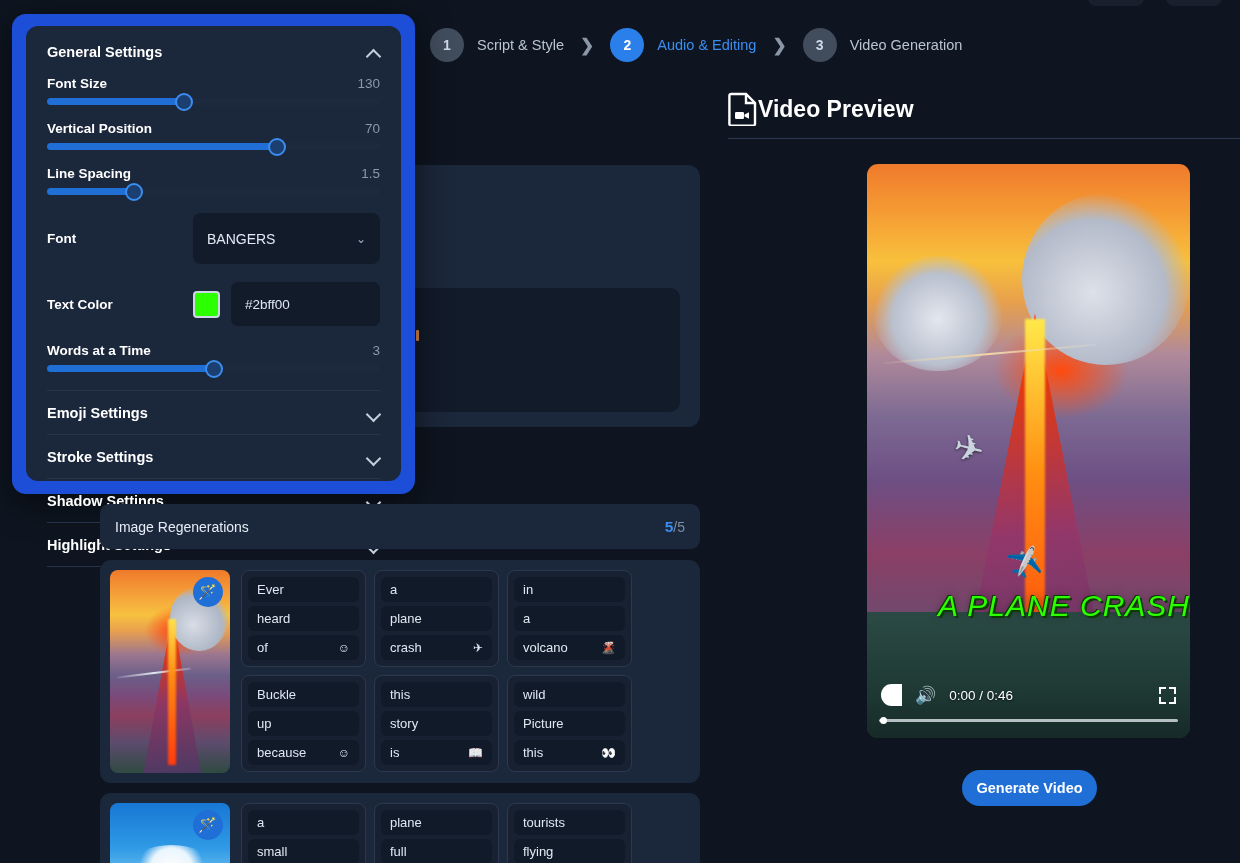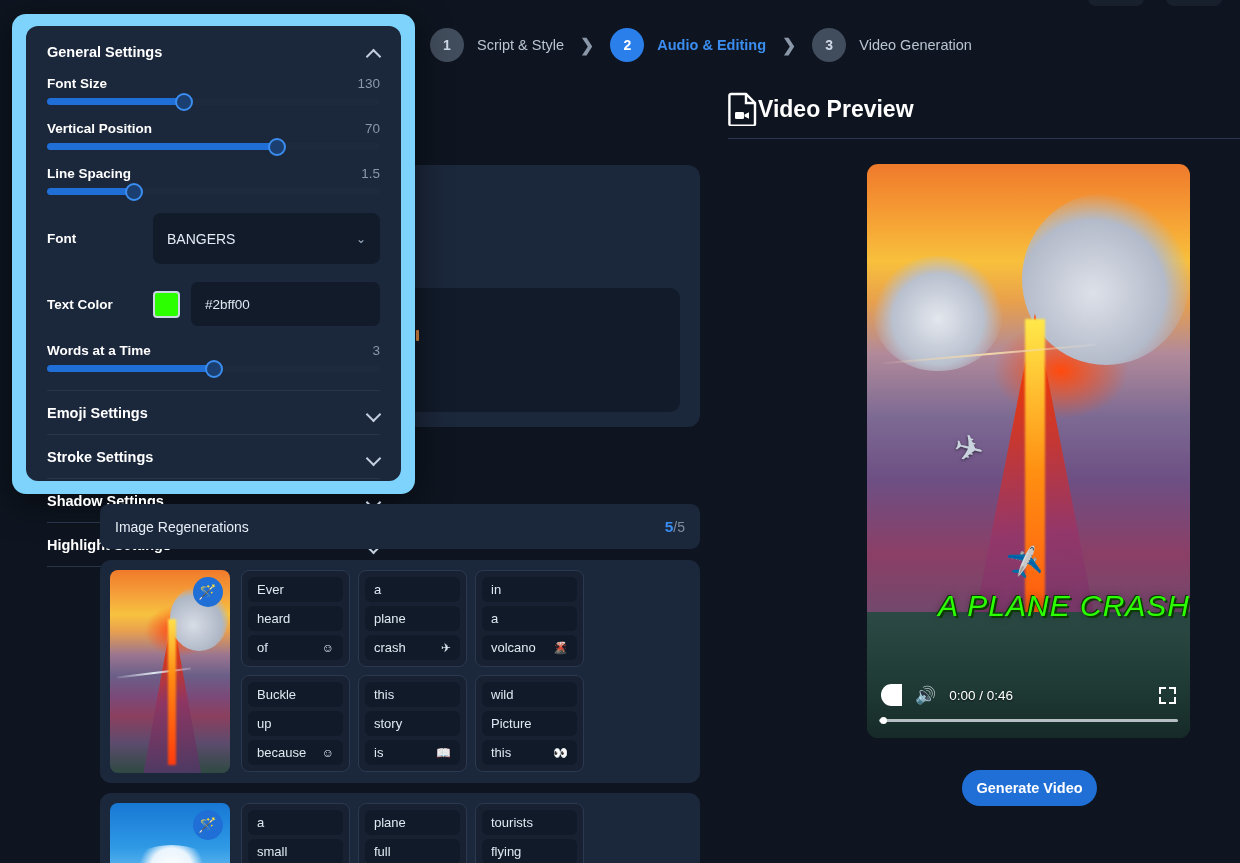--- a/index.html
+++ b/index.html
@@ -23,21 +23,21 @@
   }
   .step { display: flex; align-items: center; gap: 13px; }
   .step-circle {
     width: 34px; height: 34px; border-radius: 50%;
     display: flex; align-items: center; justify-content: center;
     font-size: 14px; font-weight: 600; color: #cfd8e6;
     background: #414c5c;
   }
   .step.active .step-circle { background: #2b7fea; color: #fff; }
   .step-label { font-size: 14.5px; color: #b9c4d3; white-space: nowrap; }
-  .step.active .step-label { color: #3b8df0; font-weight: 700; }
+  .step.active .step-label { color: #3b8df0; font-weight: 400; }
   .step-sep {
     margin: 0 16px; color: #8a97a8; font-size: 17px; font-weight: 600;
   }
 
   
   .music-panel {
     position: absolute; left: 100px; top: 165px; width: 600px; height: 262px;
     background: #1b273b; border-radius: 12px;
   }
   .music-title {
@@ -56,21 +56,21 @@
     background: #e08a42; border-radius: 1px;
   }
   .music-box {
     position: absolute; left: 22px; top: 123px; width: 558px; height: 124px;
     background: #121b2a; border-radius: 10px;
   }
 
   
   .settings-popup {
     position: absolute; left: 12px; top: 14px; width: 403px; height: 480px;
-    background: #7dd3fc; border-radius: 14px;
+    background: #1d4ed8; border-radius: 14px;
     box-shadow: 0 8px 34px rgba(0,0,0,.55);
     padding: 2px 16px;
   }
   .settings-inner {
     position: absolute; left: 14px; top: 12px; width: 375px; height: 455px;
     background: #1b273b; border-radius: 12px;
     padding: 18px 21px;
   }
   .sec-head {
     display: flex; align-items: center; justify-content: space-between;
@@ -105,21 +105,21 @@
   }
   .slider-thumb {
     position: absolute; top: -5.5px; width: 18px; height: 18px;
     border-radius: 50%; background: #1b3f70; border: 2px solid #3b8df0;
     transform: translateX(-9px);
   }
 
   .row-inline {
     display: flex; align-items: center; margin-top: 18px;
   }
-  .inline-label { font-size: 13.5px; font-weight: 700; color: #ffffff; width: 106px; }
+  .inline-label { font-size: 13.5px; font-weight: 700; color: #ffffff; width: 146px; }
   .font-select {
     flex: 1; height: 51px; background: #121b2a; border-radius: 8px;
     display: flex; align-items: center; justify-content: space-between;
     padding: 0 14px; font-size: 14px; color: #e3eaf5;
   }
   .swatch {
     width: 27px; height: 27px; border-radius: 4px;
     border: 2px solid #cdd7e4;
   }
   .hex-input {
@@ -218,21 +218,21 @@
   }
 
   
   .groups {
     flex: 1; margin-left: 11px;
     display: flex; flex-wrap: wrap; align-content: flex-start; gap: 8px;
   }
   .group {
     background: #16203200; border: 1px solid #2b3950;
     background-color: #172132;
-    border-radius: 8px; padding: 6px; width: 109px;
+    border-radius: 8px; padding: 6px; width: 125px;
   }
   .word {
     background: #111a28; border-radius: 6px;
     height: 25px; margin-bottom: 4px;
     display: flex; align-items: center; justify-content: space-between;
     padding: 0 9px; font-size: 13px; color: #e0e8f3;
   }
   .word:last-child { margin-bottom: 0; }
   .word .emo { font-size: 12px; }
 

